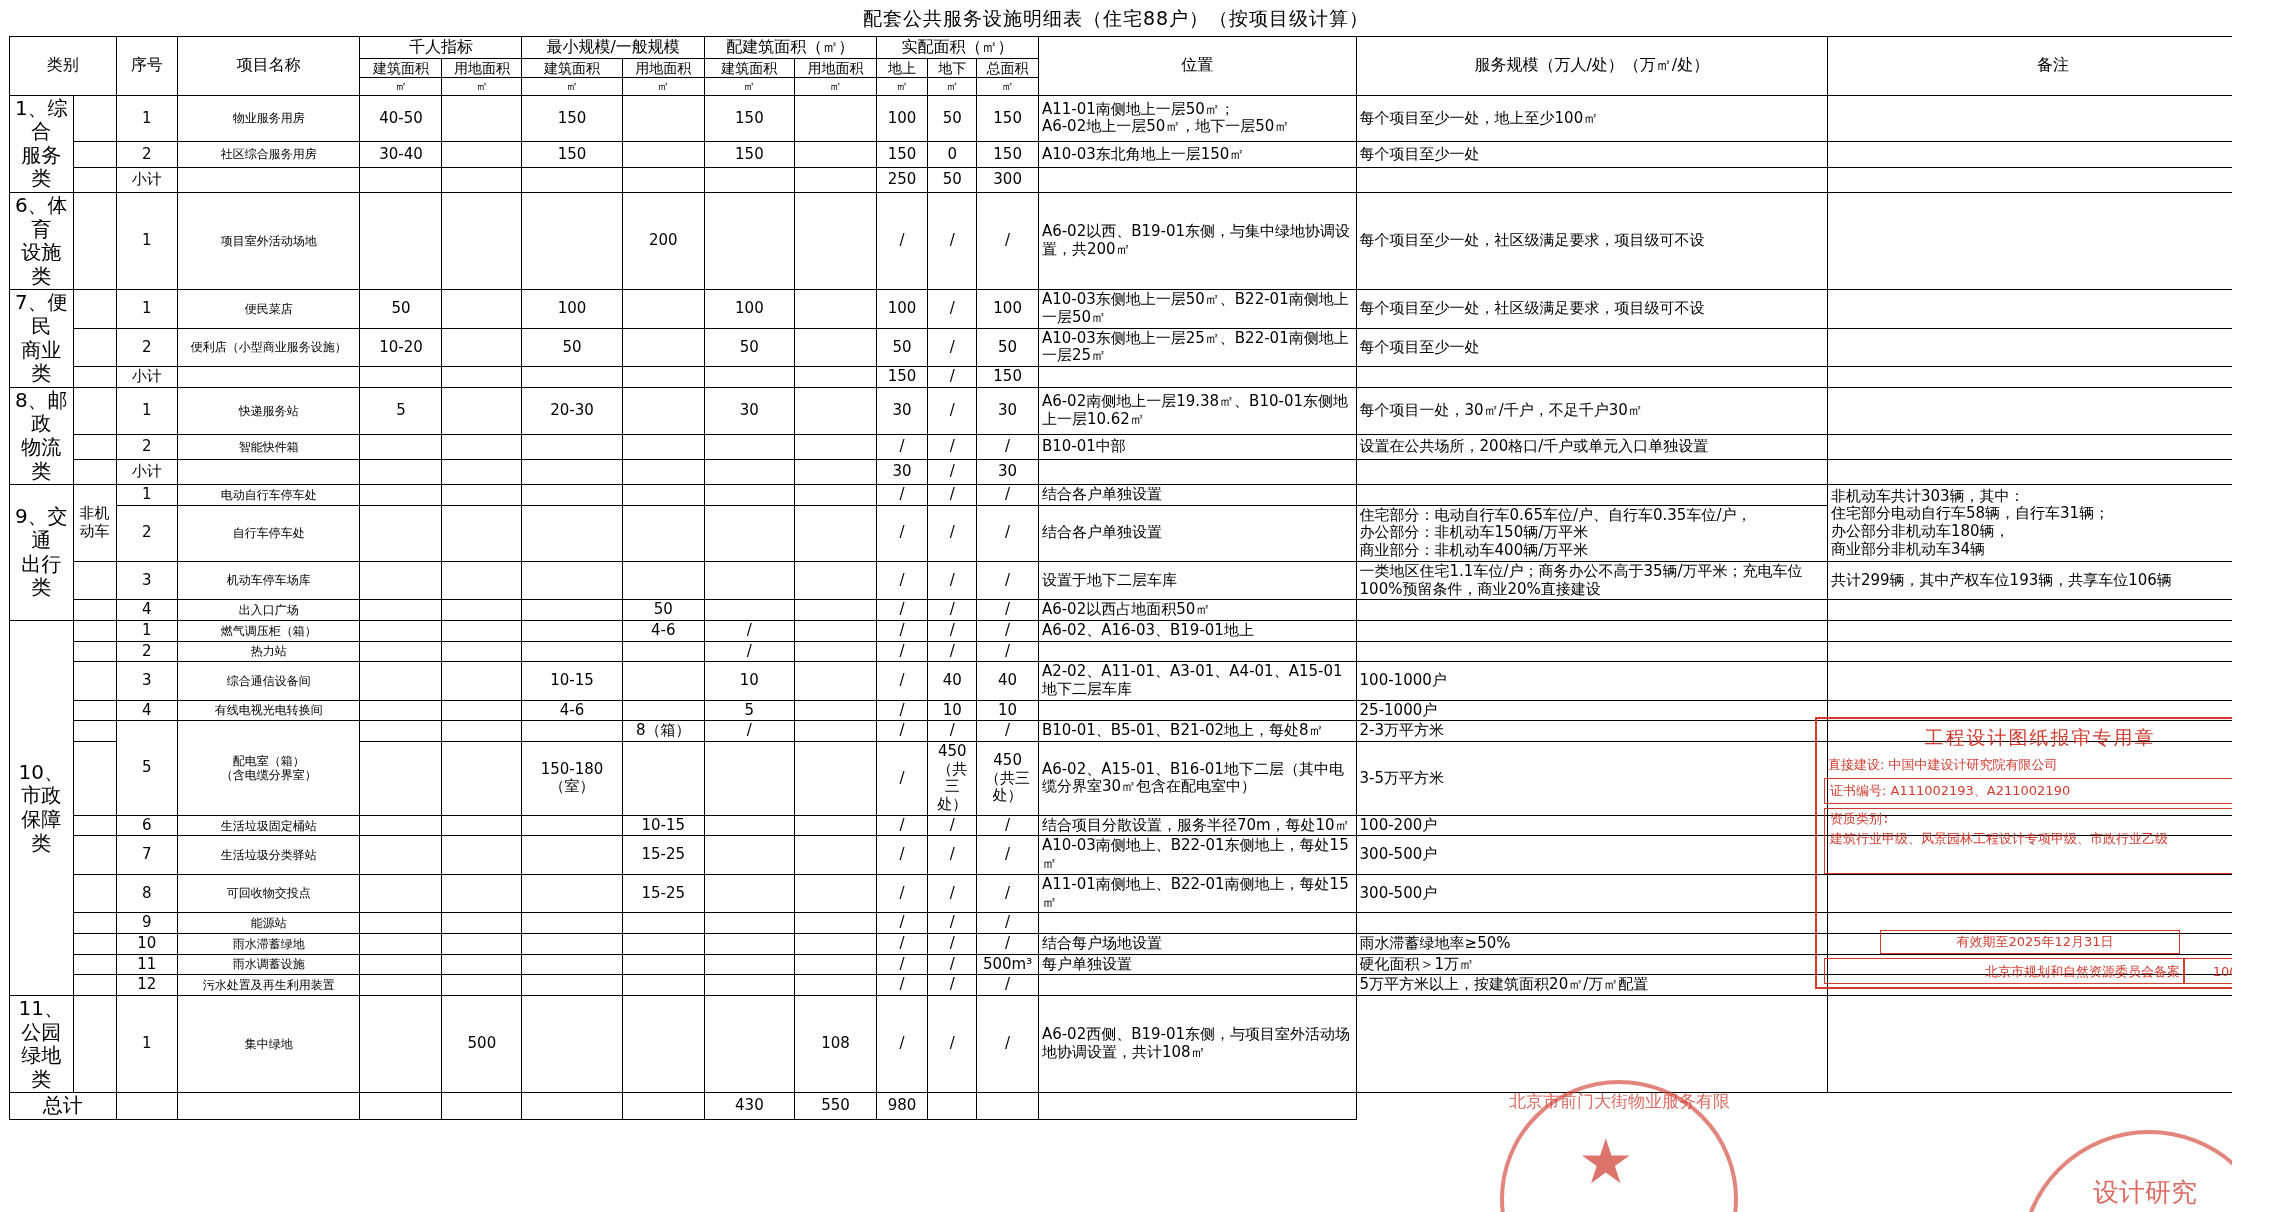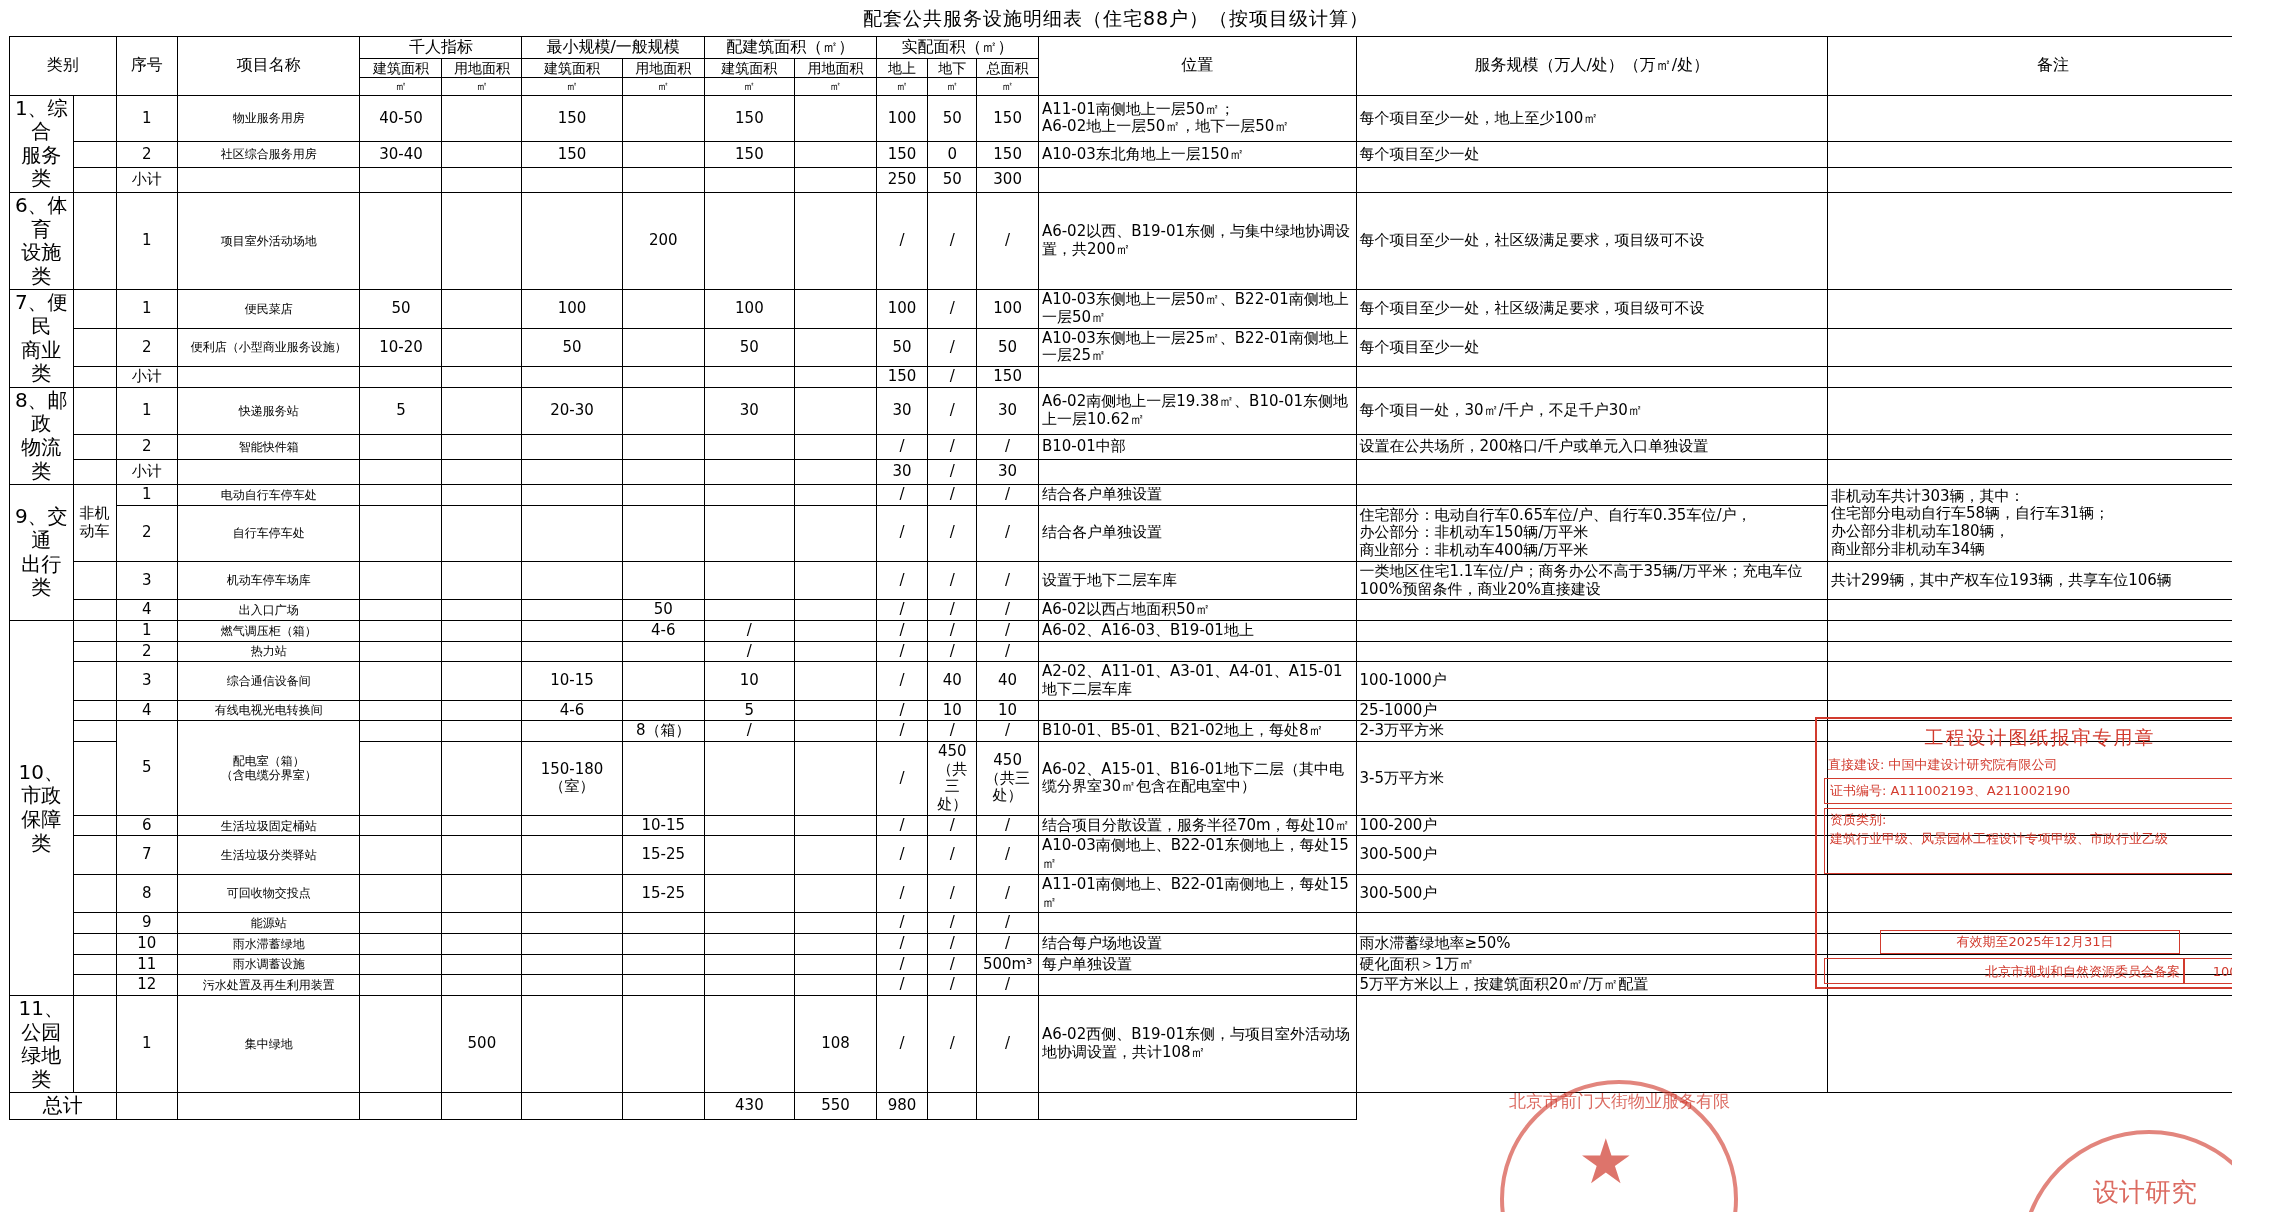--- a/index.html
+++ b/index.html
@@ -583,21 +583,21 @@
         </tr>
       </tbody>
   </table>
 
   <div class="stamp-rect"></div>
   <div class="stamp-title">工程设计图纸报审专用章</div>
   <div class="stamp-line" style="left:1828px;top:757px;width:424px;">直接建设: 中国中建设计研究院有限公司</div>
   <div class="stamp-box" style="left:1824px;top:778px;width:434px;height:26px;"></div>
   <div class="stamp-line" style="left:1830px;top:783px;width:420px;">证书编号: A111002193、A211002190</div>
   <div class="stamp-box" style="left:1824px;top:808px;width:434px;height:66px;"></div>
-  <div class="stamp-line" style="left:1830px;top:812px;width:90px;">资质类别:</div>
+  <div class="stamp-line" style="left:1830px;top:812px;width:90px;font-family:Liberation Mono, monospace;">资质类别:</div>
   <div class="stamp-line" style="left:1830px;top:830px;width:424px;line-height:1.35;">建筑行业甲级、风景园林工程设计专项甲级、市政行业乙级</div>
   <div class="stamp-box" style="left:1880px;top:930px;width:300px;height:24px;"></div>
   <div class="stamp-line" style="left:1900px;top:934px;width:270px;text-align:center;">有效期至2025年12月31日</div>
   <div class="stamp-box" style="left:1824px;top:958px;width:360px;height:26px;"></div>
   <div class="stamp-box" style="left:2184px;top:958px;width:74px;height:26px;"></div>
   <div class="stamp-line" style="left:1830px;top:964px;width:350px;text-align:right;">北京市规划和自然资源委员会备案</div>
   <div class="stamp-line" style="left:2188px;top:964px;width:66px;text-align:right;">10096</div>
 
   <div class="seal" style="left:1500px;top:1080px;width:230px;height:230px;"></div>
   <div class="star" style="left:1578px;top:1125px;">★</div>

